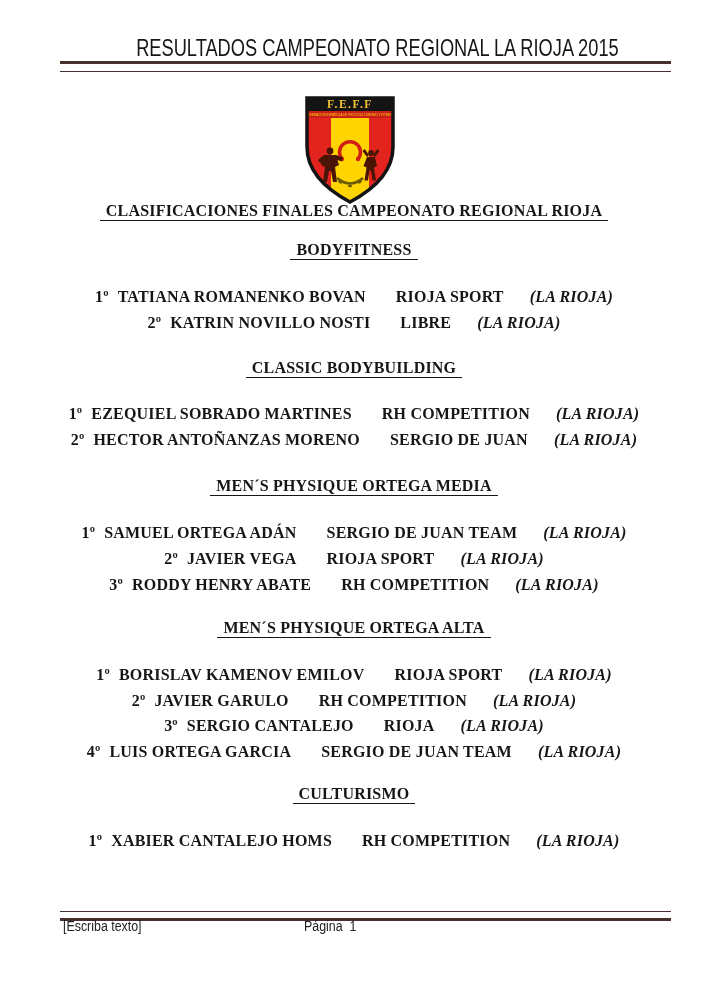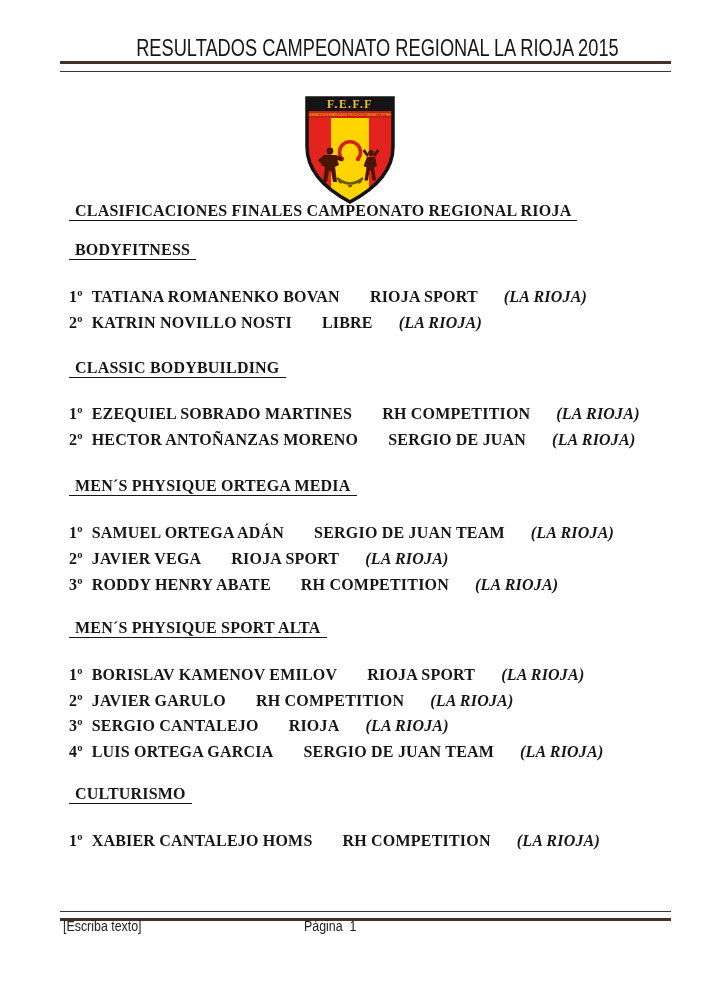--- a/index.html
+++ b/index.html
@@ -15,21 +15,21 @@
     position:absolute;left:60px;width:611px;top:911px;height:6px;
     border-top:1px solid #45302c;border-bottom:3px solid #45302c;
   }
   .title-line{position:absolute;left:60px;width:612px;top:34px;text-align:left;}
   .doc-title{
     display:inline-block;font-family:"Liberation Sans",sans-serif;
     font-size:24px;font-weight:normal;letter-spacing:0;
     transform:scaleX(.76);transform-origin:center;white-space:nowrap;
   }
   .line{
-    position:absolute;left:69px;width:612px;white-space:nowrap;
+    position:absolute;left:48px;width:612px;text-align:center;white-space:nowrap;
     font-size:16px;font-weight:bold;letter-spacing:.2px;line-height:19px;
   }
   .heading>span{border-bottom:1.6px solid #161616;padding:0 6px 1px 6px;}
   .entry span{display:inline-block;}
   .entry .name{margin-left:9px;}
   .entry .team{margin-left:30px;}
   .entry .region{margin-left:26px;font-style:italic;}
   .logo-wrap{position:absolute;left:302px;top:78px;width:96px;height:110px;margin-top:17px;}
   .footer-left{position:absolute;left:63px;top:917px;}
   .footer-center{position:absolute;left:304px;top:917px;}
@@ -123,21 +123,21 @@
   <span class="rank">1º</span><span class="name">SAMUEL ORTEGA ADÁN</span><span class="team">SERGIO DE JUAN TEAM</span><span class="region">(LA RIOJA)</span>
 </div>
 <div class="line entry" style="top:549px">
   <span class="rank">2º</span><span class="name">JAVIER VEGA</span><span class="team">RIOJA SPORT</span><span class="region">(LA RIOJA)</span>
 </div>
 <div class="line entry" style="top:575px">
   <span class="rank">3º</span><span class="name">RODDY HENRY ABATE</span><span class="team">RH COMPETITION</span><span class="region">(LA RIOJA)</span>
 </div>
 
 <div class="line heading" style="top:618px">
-  <span>MEN´S PHYSIQUE SPORT ALTA</span>
+  <span>MEN´S PHYSIQUE ORTEGA ALTA</span>
 </div>
 <div class="line entry" style="top:665px">
   <span class="rank">1º</span><span class="name">BORISLAV KAMENOV EMILOV</span><span class="team">RIOJA SPORT</span><span class="region">(LA RIOJA)</span>
 </div>
 <div class="line entry" style="top:691px">
   <span class="rank">2º</span><span class="name">JAVIER GARULO</span><span class="team">RH COMPETITION</span><span class="region">(LA RIOJA)</span>
 </div>
 <div class="line entry" style="top:716px">
   <span class="rank">3º</span><span class="name">SERGIO CANTALEJO</span><span class="team">RIOJA</span><span class="region">(LA RIOJA)</span>
 </div>

